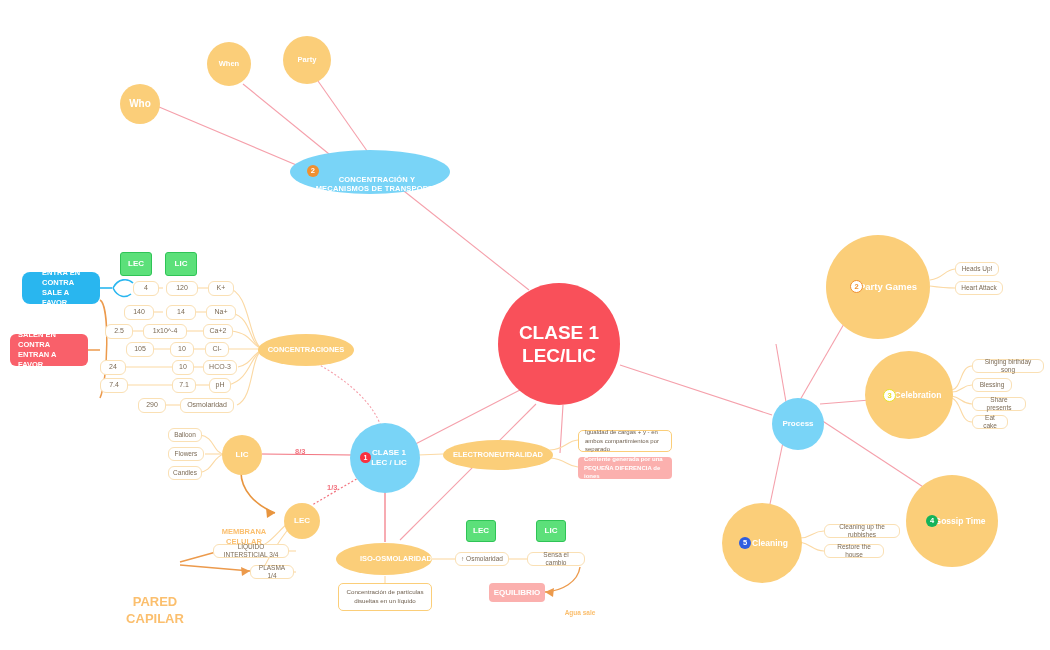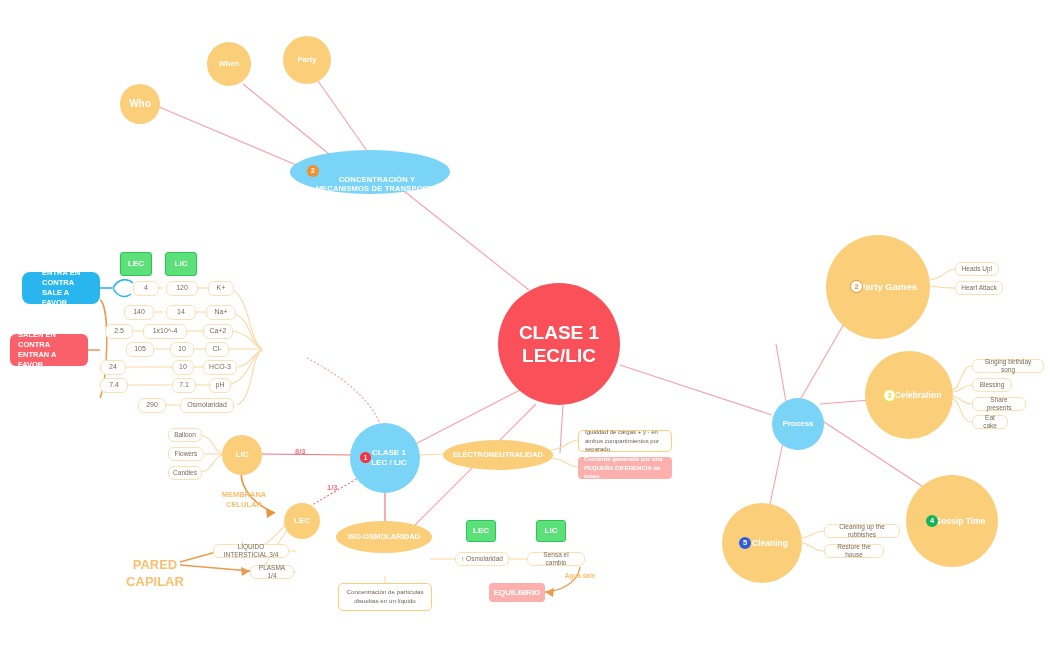--- a/index.html
+++ b/index.html
@@ -118,20 +118,21 @@
     font-weight: bold;
     padding: 4px 6px;
     line-height: 1.4;
   }
   .label-free {
     position: absolute;
     color: #fbbf6e;
     font-weight: bold;
     text-align: center;
     line-height: 1.3;
+    margin-top: 37px;
   }
   .edge-label {
     position: absolute;
     color: #f2737f;
     font-weight: bold;
     font-size: 7.5px;
   }
   .badge {
     position: absolute;
     border-radius: 50%;
@@ -352,20 +353,23 @@
     <span>pH</span>
     </div>
 
   <div class="node pill" style="left:138px; top:398px; width:28px; height:15px; font-size:7px;">
     <span>290</span>
     </div>
   <div class="node pill" style="left:180px; top:398px; width:54px; height:15px; font-size:7px;">
     <span>Osmolaridad</span>
     </div>
 
+  <div class="node ellipse-orange" style="left:258px; top:334px; width:96px; height:32px; font-size:7.5px;">
+    <span>CONCENTRACIONES</span>
+  </div>
 
   <div class="node circle-blue" style="left:350px; top:423px; width:70px; height:70px; font-size:8px;">
     <div style="padding-left:8px;">
       <span class="nlabel">CLASE 1</span>
       <span class="nlabel">LEC / LIC</span>
     </div>
     <div class="badge" style="left:10px; top:29px; width:11px; height:11px; background:#f9313f; font-size:7px;">
       <span>1</span>
     </div>
   </div>
@@ -406,21 +410,21 @@
   <div class="node ellipse-orange" style="left:443px; top:440px; width:110px; height:30px; font-size:7.5px;">
     <span>ELECTRONEUTRALIDAD</span>
   </div>
   <div class="node pill-note" style="left:578px; top:430px; width:94px; height:22px; font-size:6px; text-align:left; justify-content:flex-start;">
     <span>Igualdad de cargas + y - en ambos compartimientos por separado</span>
   </div>
   <div class="node chip-pink" style="left:578px; top:457px; width:94px; height:22px; font-size:6px; text-align:left; justify-content:flex-start;">
     <span>Corriente generada por una PEQUEÑA DIFERENCIA de iones</span>
   </div>
 
-  <div class="node ellipse-orange" style="left:336px; top:521px; width:96px; height:32px; font-size:7.5px;">
+  <div class="node ellipse-orange" style="left:336px; top:543px; width:96px; height:32px; font-size:7.5px;justify-content:flex-end;">
     <span>ISO-OSMOLARIDAD</span>
   </div>
   <div class="node pill-note" style="left:338px; top:583px; width:94px; height:28px; font-size:6.2px;">
     <span>Concentración de partículas disueltas en un líquido</span>
   </div>
   <div class="node chip-green" style="left:466px; top:520px; width:30px; height:22px; font-size:8px;">
     <span>LEC</span>
   </div>
   <div class="node chip-green" style="left:536px; top:520px; width:30px; height:22px; font-size:8px;">
     <span>LIC</span>

